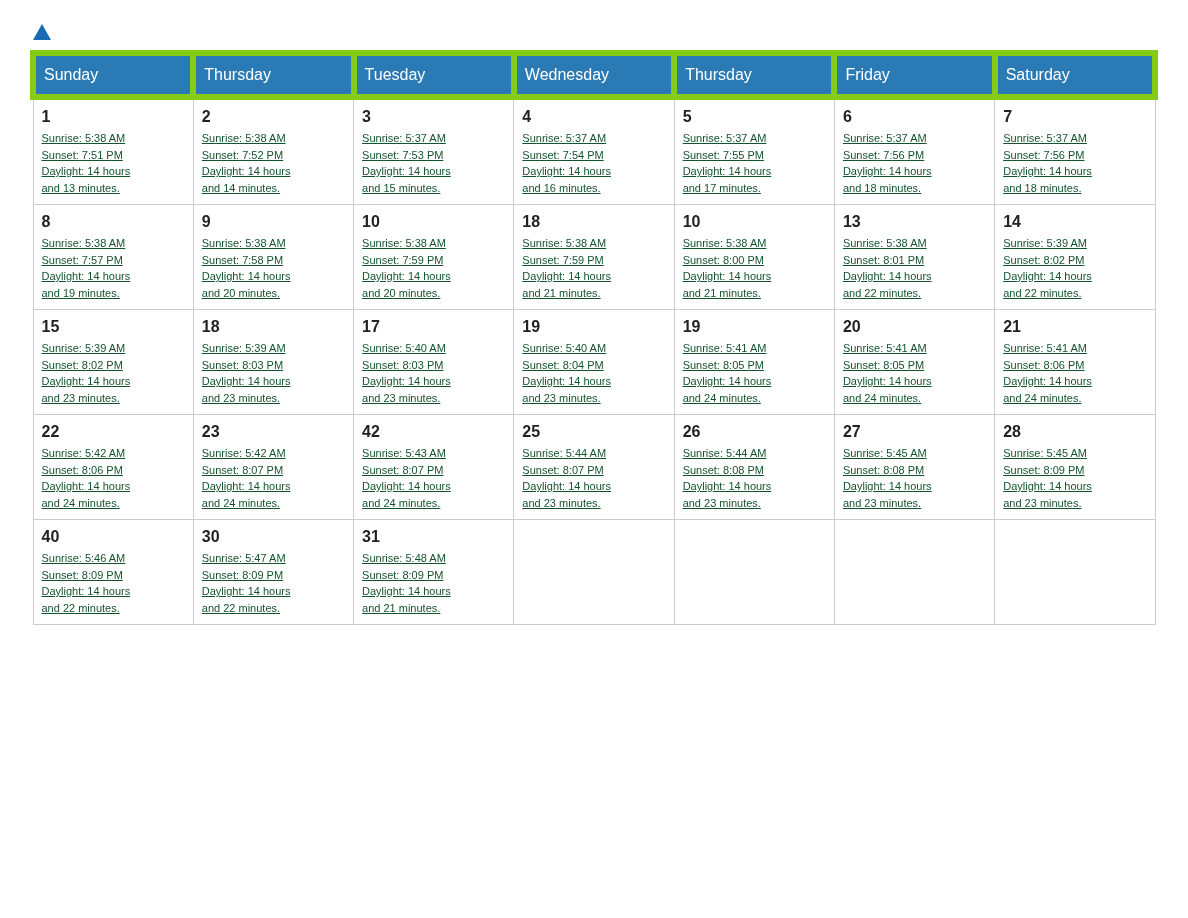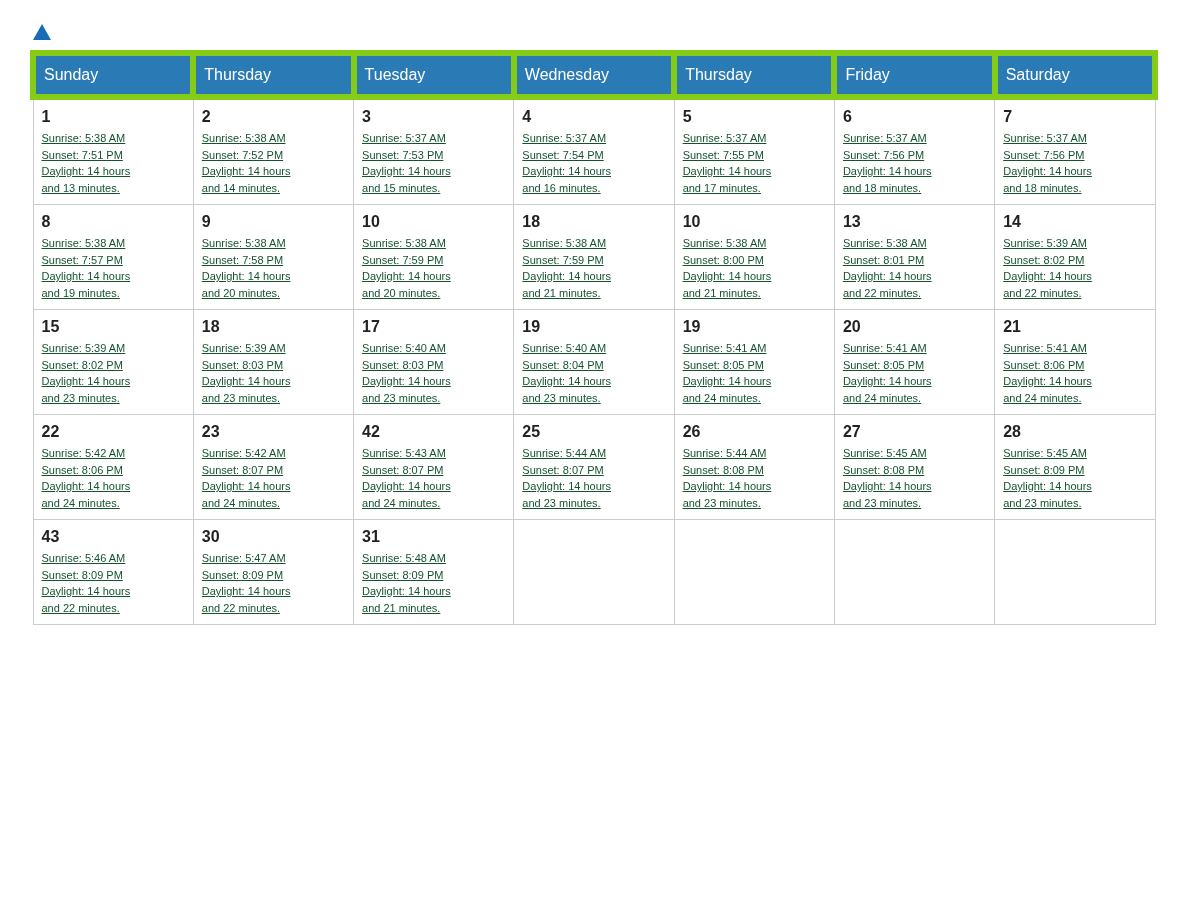--- a/index.html
+++ b/index.html
@@ -380,21 +380,21 @@
           <div class="day-info">
             Sunrise: 5:45 AM<br>
             Sunset: 8:09 PM<br>
             Daylight: 14 hours<br>
             and 23 minutes.
           </div>
         </td>
       </tr>
       <tr>
         <td>
-          <span class="day-number">43</span>
+          <span class="day-number">40</span>
           <div class="day-info">
             Sunrise: 5:46 AM<br>
             Sunset: 8:09 PM<br>
             Daylight: 14 hours<br>
             and 22 minutes.
           </div>
         </td>
         <td>
           <span class="day-number">30</span>
           <div class="day-info">

